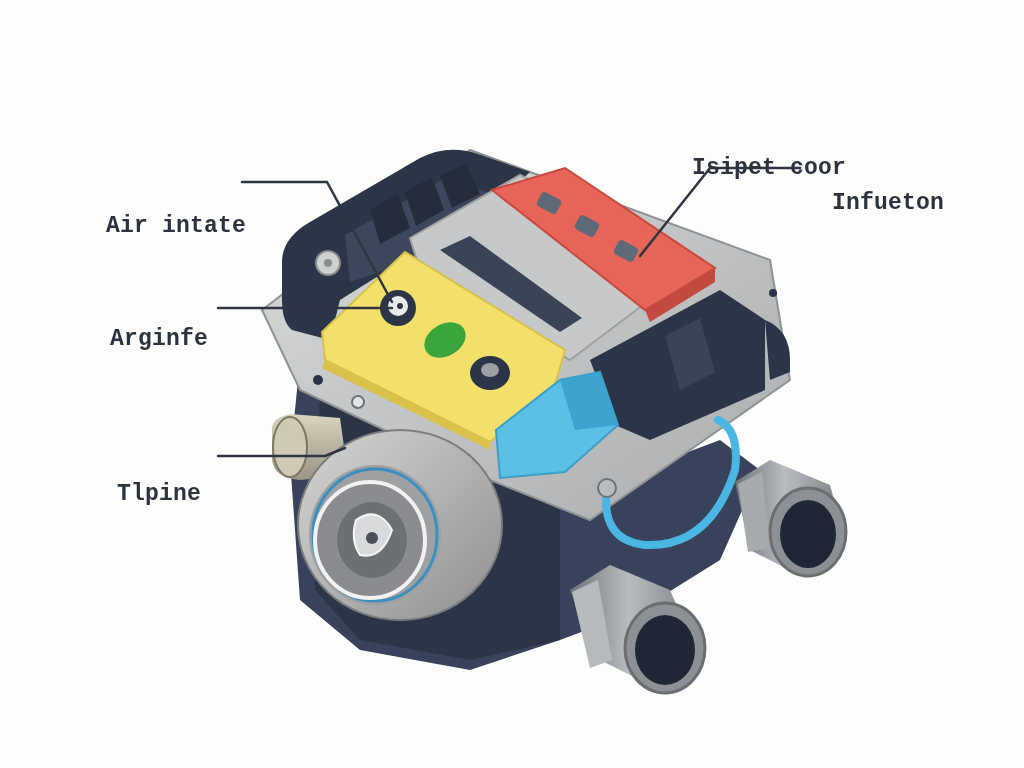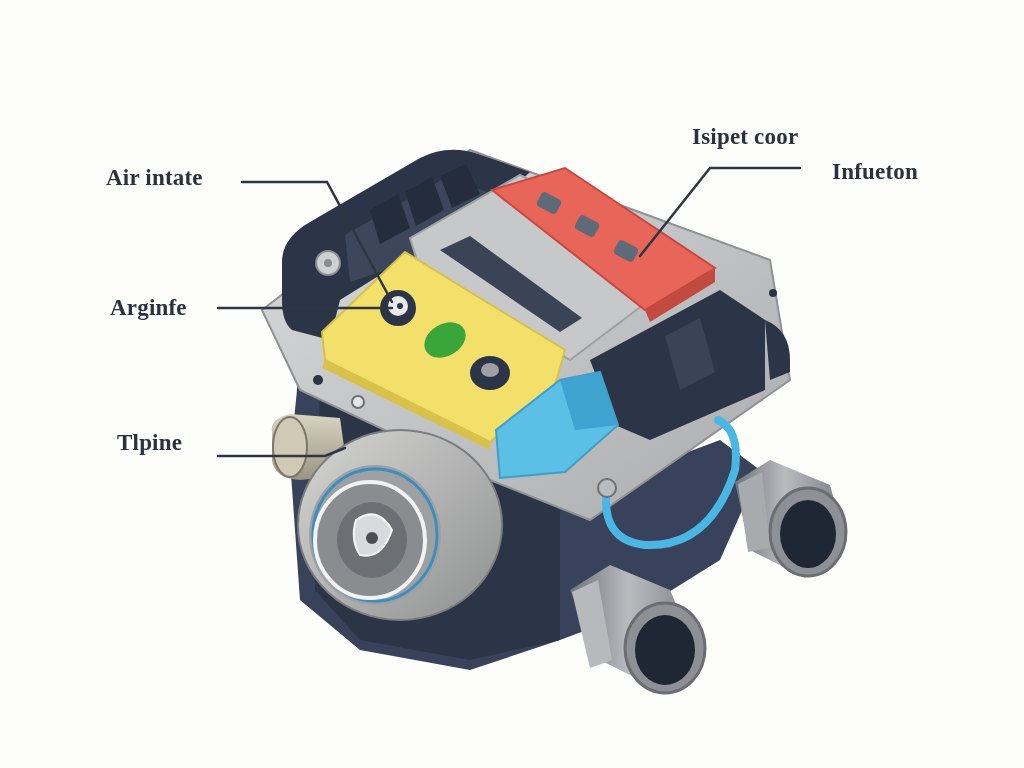--- a/index.html
+++ b/index.html
@@ -5,27 +5,28 @@
     html, body { margin: 0; padding: 0; }
     body {
       width: 1024px; height: 768px; overflow: hidden;
       background: #fdfdfc;
       font-family: "DejaVu Sans", "Liberation Sans", sans-serif;
       position: relative;
     }
     #stage { position: absolute; left: 0; top: 0; width: 1024px; height: 768px; }
     .label {
       position: absolute;
-      font-family: Liberation Serif, serif;
+      font-family: Liberation Mono, monospace;
       font-size: 23px;
       font-weight: 600;
       color: #2b323d;
       letter-spacing: 0.2px;
       white-space: nowrap;
       line-height: 1;
+      margin-top: 32px;
     }
     svg { position: absolute; left: 0; top: 0; }
   </style>
 </head>
 <body>
 
 <div id="stage">
 
   <svg width="1024" height="768" viewBox="0 0 1024 768">
     <defs>
@@ -140,18 +141,18 @@
     </g>
 
     <g fill="none" stroke="#2f3642" stroke-width="2.5" stroke-linecap="round">
       <polyline points="242,182 327,182 392,302"></polyline>
       <polyline points="218,308 392,308"></polyline>
       <polyline points="218,456 325,456 345,448"></polyline>
       <polyline points="800,168 710,168 640,256"></polyline>
     </g>
   </svg>
 
-  <div class="label" style="left:106px; top:166px;">Air intate</div>
+  <div class="label" style="left:106px; top:183px;">Air intate</div>
   <div class="label" style="left:110px; top:296px;text-align:right;">Arginfe</div>
-  <div class="label" style="left:117px; top:431px;">Tlpine</div>
+  <div class="label" style="left:117px; top:451px;">Tlpine</div>
   <div class="label" style="left:692px; top:125px;">Isipet coor</div>
   <div class="label" style="left:832px; top:160px;">Infueton</div>
 </div>
 
 </body></html>

